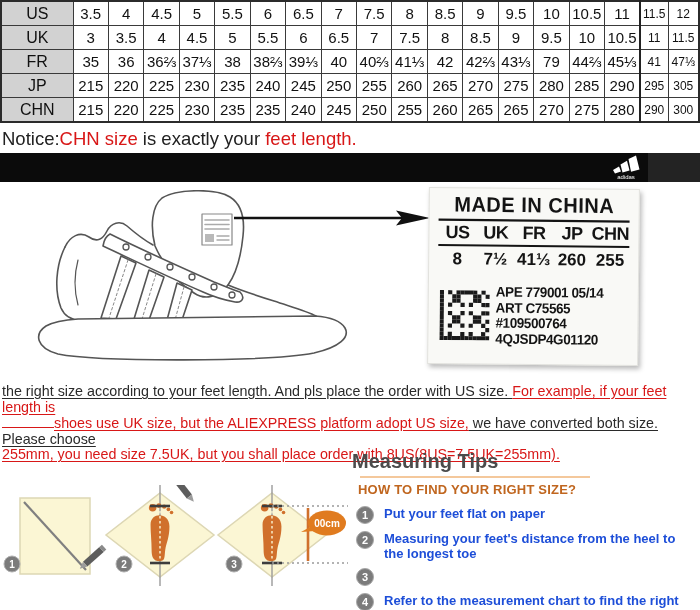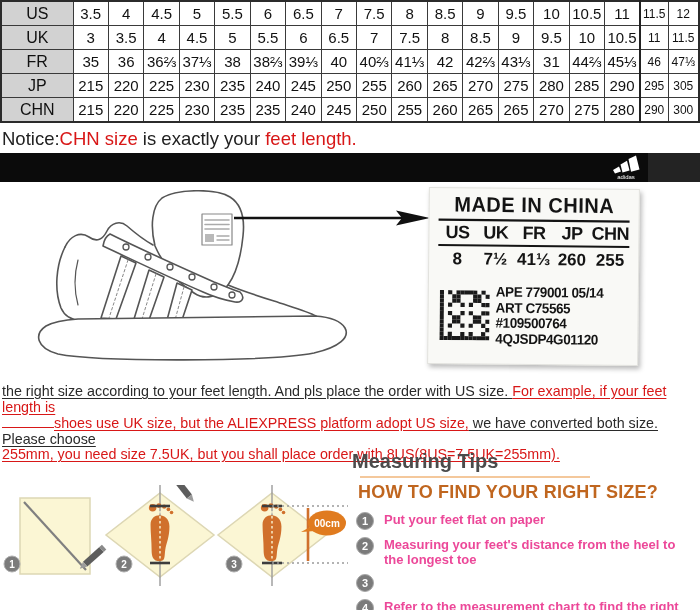--- a/index.html
+++ b/index.html
@@ -49,25 +49,25 @@
   .para .lead{display:inline-block;width:52px;height:12px;border-bottom:1px solid #d81717;}
 
   
   .diagrams{position:absolute;left:0;top:485px;}
   .badge-txt{font-size:10px;font-weight:bold;fill:#fff;}
 
   
   .tips{position:absolute;left:352px;top:450px;width:346px;}
   .tips-title{font-size:20px;font-weight:bold;color:#4b4b4b;}
   .tips-divider{width:230px;height:2px;background:#f4c89c;margin:3px 0 4px 8px;}
-  .tips-sub{font-size:18px;font-weight:bold;color:#c0661f;margin:2px 0 9px 6px;letter-spacing:.2px;}
+  .tips-sub{font-size:13px;font-weight:bold;color:#c0661f;margin:2px 0 9px 6px;letter-spacing:.2px;}
   .step{display:flex;align-items:flex-start;margin:0 0 7px 4px;}
   .badge{width:16px;height:16px;border-radius:50%;background:#7b7b7b;border:1px solid #a8a8a8;
          color:#fff;font-size:11px;font-weight:bold;text-align:center;line-height:16px;flex:none;}
-  .steptext{font-size:13px;font-weight:bold;color:#ec4899;margin-left:10px;line-height:14.5px;
+  .steptext{font-size:13px;font-weight:bold;color:#1d4ed8;margin-left:10px;line-height:14.5px;
             max-width:302px;padding-top:1px;}
 </style>
 </head>
 <body>
 
 <div class="stage">
 
   <table class="size">
     <colgroup>
         <col style="width: 72px;">
@@ -141,24 +141,24 @@
           <td>37⅓</td>
           <td>38</td>
           <td>38⅔</td>
           <td>39⅓</td>
           <td>40</td>
           <td>40⅔</td>
           <td>41⅓</td>
           <td>42</td>
           <td>42⅔</td>
           <td>43⅓</td>
-          <td>31</td>
+          <td>79</td>
           <td>44⅔</td>
           <td>45⅓</td>
-          <td class="narrow grpstart">46</td>
+          <td class="narrow grpstart">41</td>
           <td class="narrow">47⅓</td>
         </tr>
         <tr>
           <td class="rowlabel">JP</td>
           <td>215</td>
           <td>220</td>
           <td>225</td>
           <td>230</td>
           <td>235</td>
           <td>240</td>

